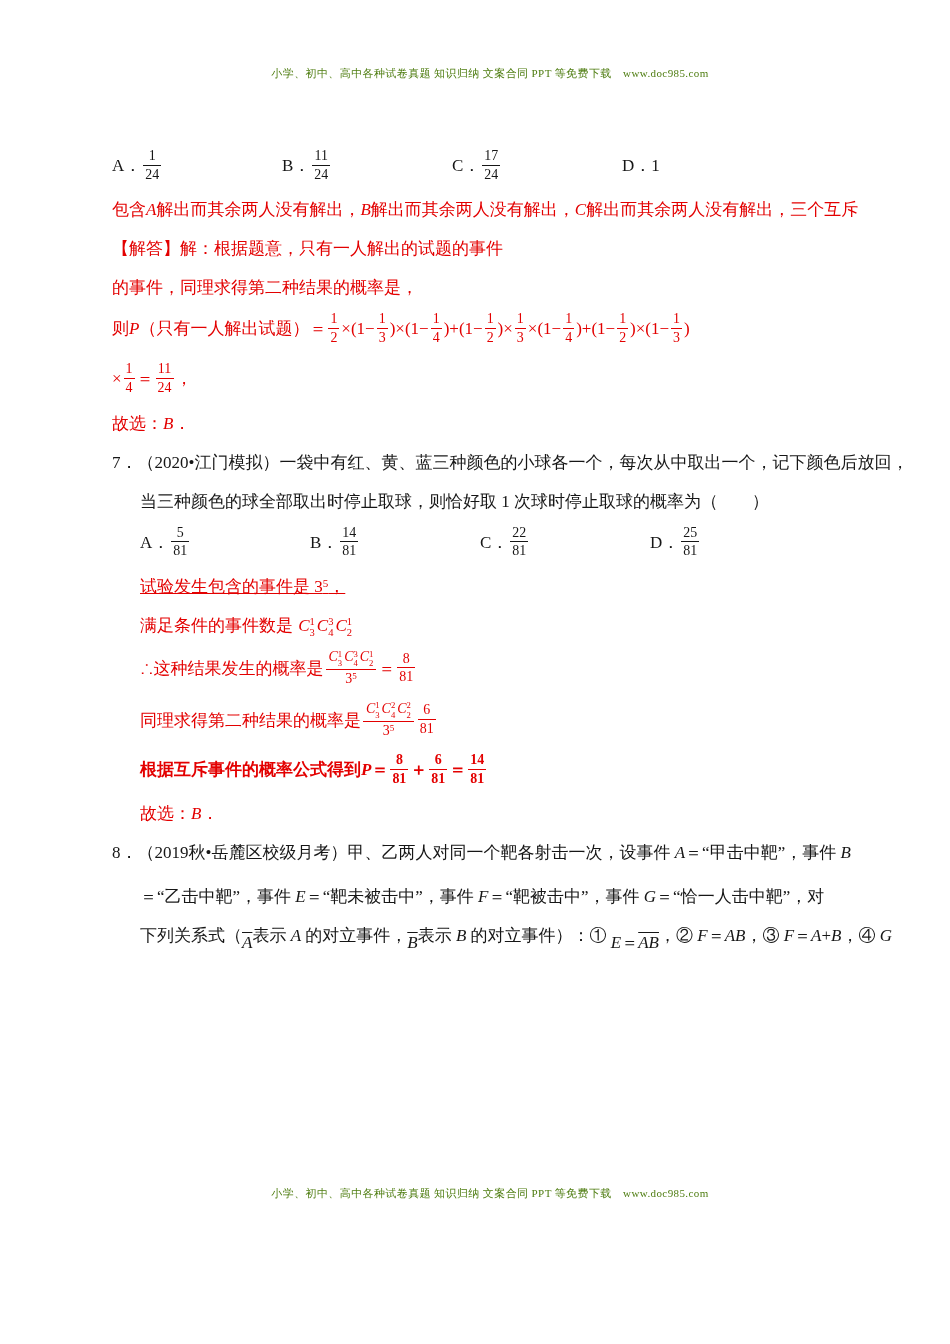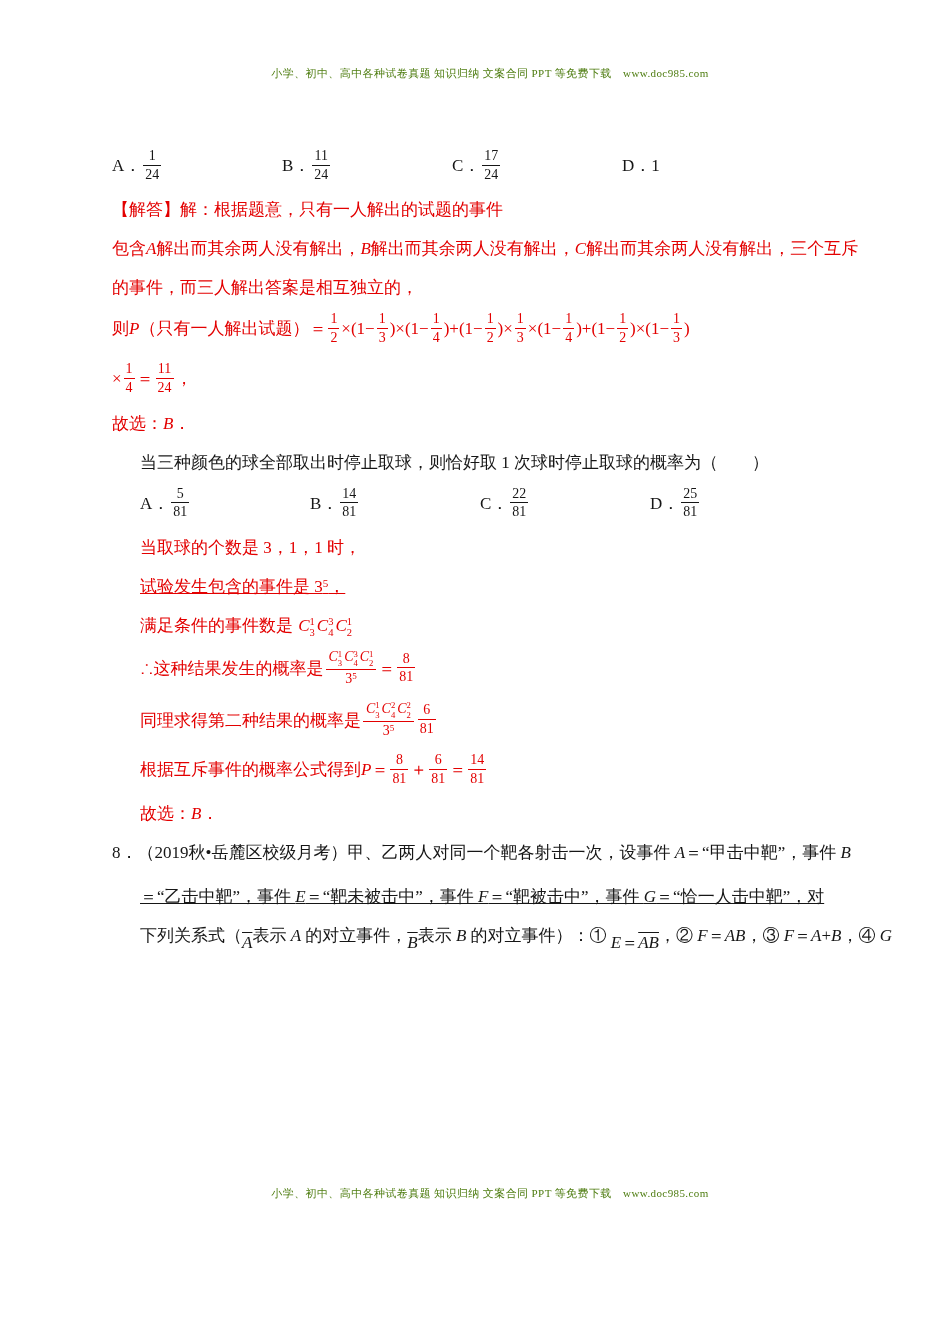--- a/index.html
+++ b/index.html
@@ -54,35 +54,35 @@
 </style>
 </head>
 <body>
 
 <div class="page-header">
   <span>小学、初中、高中各种试卷真题 知识归纳 文案合同 PPT 等免费下载　www.doc985.com</span>
 </div>
 
 <div class="doc">
     <div class="line" style="margin-top: 8px;"><span class="grp" style="width: 170px;"><span>A．</span><span class="frac"><span class="n">1</span><span class="d">24</span></span></span><span class="grp" style="width: 170px;"><span>B．</span><span class="frac"><span class="n">11</span><span class="d">24</span></span></span><span class="grp" style="width: 170px;"><span>C．</span><span class="frac"><span class="n">17</span><span class="d">24</span></span></span><span class="grp"><span>D．1</span></span></div>
+    <div class="line red"><span>包含</span><span class="it">A</span><span>解出而其余两人没有解出，</span><span class="it">B</span><span>解出而其余两人没有解出，</span><span class="it">C</span><span>解出而其余两人没有解出，三个互斥</span></div>
     <div class="line red" style="margin-top: 6px;"><span>【解答】解：根据题意，只有一人解出的试题的事件</span></div>
-    <div class="line red"><span>包含</span><span class="it">A</span><span>解出而其余两人没有解出，</span><span class="it">B</span><span>解出而其余两人没有解出，</span><span class="it">C</span><span>解出而其余两人没有解出，三个互斥</span></div>
-    <div class="line red"><span>的事件，而三人解出答案是相互独立的，</span></div>
+    <div class="line red"><span>的事件，同理求得第二种结果的概率是，</span></div>
     <div class="line red" style="margin-top: 6px;"><span>则</span><span class="it">P</span><span>（只有一人解出试题）＝</span><span class="frac"><span class="n">1</span><span class="d">2</span></span><span>×(1−</span><span class="frac"><span class="n">1</span><span class="d">3</span></span><span>)×(1−</span><span class="frac"><span class="n">1</span><span class="d">4</span></span><span>)+(1−</span><span class="frac"><span class="n">1</span><span class="d">2</span></span><span>)×</span><span class="frac"><span class="n">1</span><span class="d">3</span></span><span>×(1−</span><span class="frac"><span class="n">1</span><span class="d">4</span></span><span>)+(1−</span><span class="frac"><span class="n">1</span><span class="d">2</span></span><span>)×(1−</span><span class="frac"><span class="n">1</span><span class="d">3</span></span><span>)</span></div>
     <div class="line red" style="margin-top: 16px;"><span>×</span><span class="frac"><span class="n">1</span><span class="d">4</span></span><span>＝</span><span class="frac"><span class="n">11</span><span class="d">24</span></span><span>，</span></div>
     <div class="line red" style="margin-top: 10px;"><span>故选：</span><span class="it">B</span><span>．</span></div>
+    <div class="line" style="margin-top: 6px;"><span>7．（2020•江门模拟）一袋中有红、黄、蓝三种颜色的小球各一个，每次从中取出一个，记下颜色后放回，</span></div>
     <div class="line" style="padding-left: 28px;"><span>当三种颜色的球全部取出时停止取球，则恰好取 1 次球时停止取球的概率为（　　）</span></div>
     <div class="line" style="padding-left: 28px;"><span class="grp" style="width: 170px;"><span>A．</span><span class="frac"><span class="n">5</span><span class="d">81</span></span></span><span class="grp" style="width: 170px;"><span>B．</span><span class="frac"><span class="n">14</span><span class="d">81</span></span></span><span class="grp" style="width: 170px;"><span>C．</span><span class="frac"><span class="n">22</span><span class="d">81</span></span></span><span class="grp"><span>D．</span><span class="frac"><span class="n">25</span><span class="d">81</span></span></span></div>
-    <div class="line red" style="padding-left: 28px;"><span>当取球的个数是 3，1，1 时，</span></div>
     <div class="line red" style="padding-left: 28px; text-decoration: underline;"><span>试验发生包含的事件是 3</span><span class="sup">5</span><span>，</span></div>
     <div class="line red" style="padding-left: 28px;"><span>满足条件的事件数是 </span><span class="cs"><span class="base">C</span><span class="scr"><span>1</span><span>3</span></span></span><span class="cs"><span class="base">C</span><span class="scr"><span>3</span><span>4</span></span></span><span class="cs"><span class="base">C</span><span class="scr"><span>1</span><span>2</span></span></span></div>
     <div class="line red" style="padding-left: 28px; margin-top: 12px;"><span>∴这种结果发生的概率是</span><span class="frac"><span class="n"><span class="cs"><span class="base">C</span><span class="scr"><span>1</span><span>3</span></span></span><span class="cs"><span class="base">C</span><span class="scr"><span>3</span><span>4</span></span></span><span class="cs"><span class="base">C</span><span class="scr"><span>1</span><span>2</span></span></span></span><span class="d"><span>3</span><span class="sup">5</span></span></span><span>＝</span><span class="frac"><span class="n">8</span><span class="d">81</span></span></div>
     <div class="line red" style="padding-left: 28px; margin-top: 14px;"><span>同理求得第二种结果的概率是</span><span class="frac"><span class="n"><span class="cs"><span class="base">C</span><span class="scr"><span>1</span><span>3</span></span></span><span class="cs"><span class="base">C</span><span class="scr"><span>2</span><span>4</span></span></span><span class="cs"><span class="base">C</span><span class="scr"><span>2</span><span>2</span></span></span></span><span class="d"><span>3</span><span class="sup">5</span></span></span><span class="frac"><span class="n">6</span><span class="d">81</span></span></div>
-    <div class="line red" style="padding-left: 28px; margin-top: 14px;"><span>根据互斥事件的概率公式得到</span><span class="it">P</span><span>＝</span><span class="frac"><span class="n">8</span><span class="d">81</span></span><span>＋</span><span class="frac"><span class="n">6</span><span class="d">81</span></span><span>＝</span><span class="frac"><span class="n">14</span><span class="d">81</span></span></div>
+    <div class="line red" style="padding-left: 28px; margin-top: 14px; font-weight: bold;"><span>根据互斥事件的概率公式得到</span><span class="it">P</span><span>＝</span><span class="frac"><span class="n">8</span><span class="d">81</span></span><span>＋</span><span class="frac"><span class="n">6</span><span class="d">81</span></span><span>＝</span><span class="frac"><span class="n">14</span><span class="d">81</span></span></div>
     <div class="line red" style="padding-left: 28px; margin-top: 10px;"><span>故选：</span><span class="it">B</span><span>．</span></div>
     <div class="line" style="margin-top: 4px;"><span>8．（2019秋•岳麓区校级月考）甲、乙两人对同一个靶各射击一次，设事件 </span><span class="it">A</span><span>＝“甲击中靶”，事件 </span><span class="it">B</span></div>
-    <div class="line" style="padding-left: 28px; margin-top: 17px; text-decoration: underline;"><span>＝“乙击中靶”，事件 </span><span class="it">E</span><span>＝“靶未被击中”，事件 </span><span class="it">F</span><span>＝“靶被击中”，事件 </span><span class="it">G</span><span>＝“恰一人击中靶”，对</span></div>
+    <div class="line" style="padding-left: 28px; margin-top: 17px;"><span>＝“乙击中靶”，事件 </span><span class="it">E</span><span>＝“靶未被击中”，事件 </span><span class="it">F</span><span>＝“靶被击中”，事件 </span><span class="it">G</span><span>＝“恰一人击中靶”，对</span></div>
     <div class="line" style="padding-left: 28px; margin-top: 6px;"><span>下列关系式（</span><span class="grp" style="vertical-align: -7px;"><span class="ov">A</span></span><span>表示 </span><span class="it">A</span><span> 的对立事件，</span><span class="grp" style="vertical-align: -7px;"><span class="ov">B</span></span><span>表示 </span><span class="it">B</span><span> 的对立事件）：① </span><span class="grp" style="vertical-align: -7px;"><span class="it">E</span><span>＝</span><span class="ov">AB</span></span><span>，② </span><span class="it">F</span><span>＝</span><span class="it">AB</span><span>，③ </span><span class="it">F</span><span>＝</span><span class="it">A</span><span>+</span><span class="it">B</span><span>，④ </span><span class="it">G</span></div>
   </div>
 
 <div class="page-footer">
   <span>小学、初中、高中各种试卷真题 知识归纳 文案合同 PPT 等免费下载　www.doc985.com</span>
 </div>
 
 </body></html>

